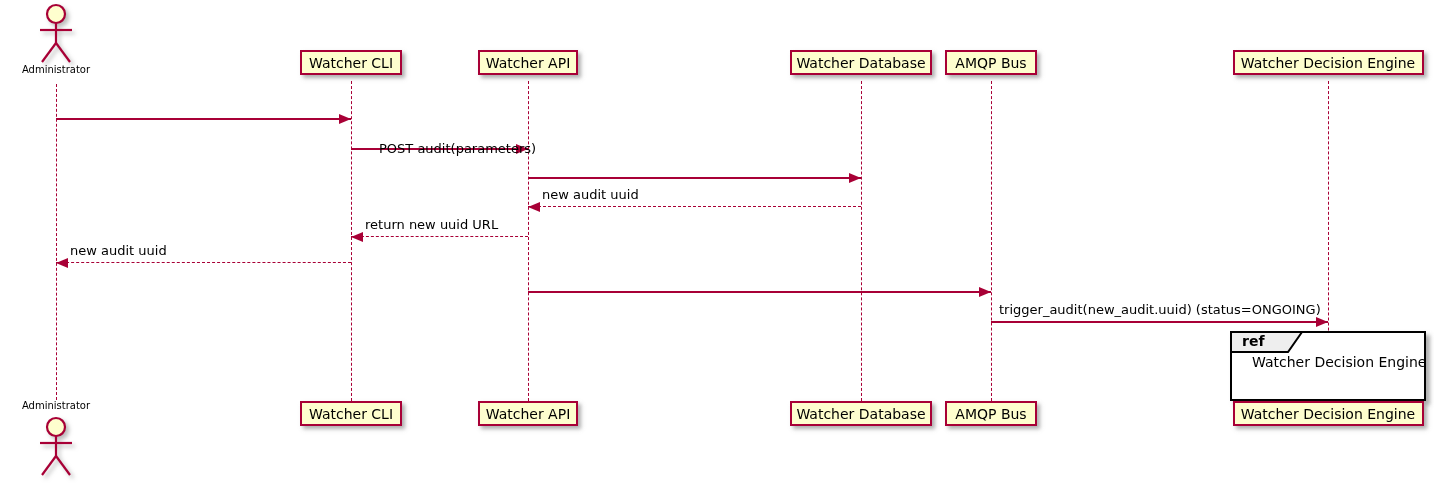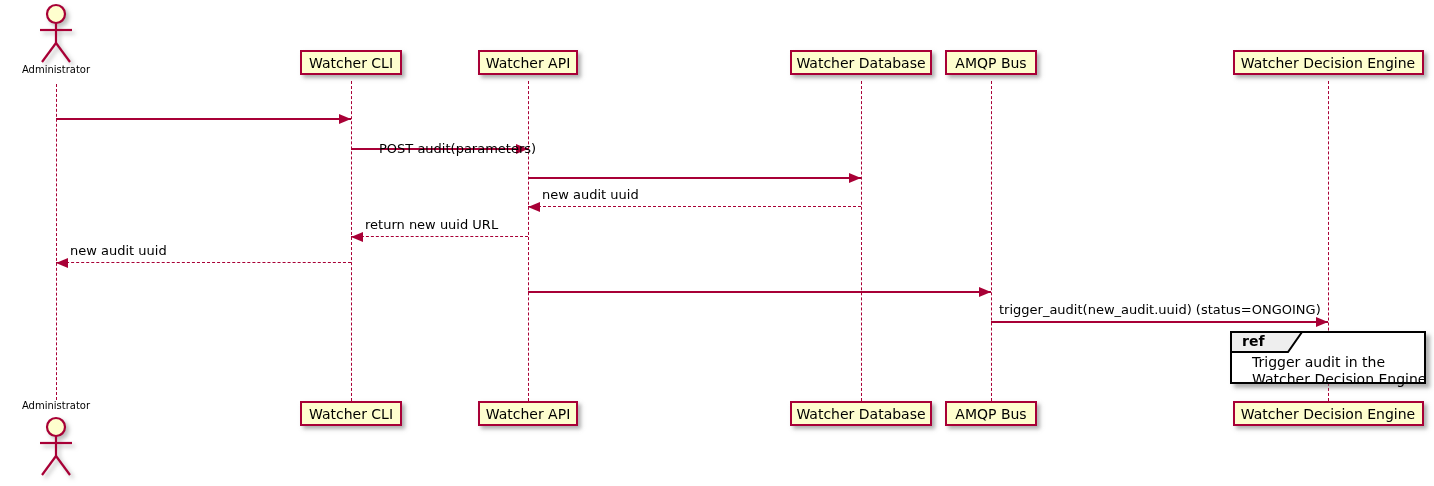--- a/index.html
+++ b/index.html
@@ -95,27 +95,26 @@
     <div class="msg-label" style="left: 70px; top: 243px;">new audit uuid</div>
     <div class="msg-line solid" style="left: 528px; top: 291px; width: 463px;"></div>
     <svg width="12" height="10" viewBox="0 0 12 10" class="arrowhead" style="position: absolute; left: 979px; top: 287px;">
       <polygon points="0,0 12,5 0,10" fill="#A80036"></polygon>
     </svg>
     <div class="msg-line solid" style="left: 991px; top: 321px; width: 337px;"></div>
     <svg width="12" height="10" viewBox="0 0 12 10" class="arrowhead" style="position: absolute; left: 1316px; top: 317px;">
       <polygon points="0,0 12,5 0,10" fill="#A80036"></polygon>
     </svg>
     <div class="msg-label" style="left: 999px; top: 302px;">trigger_audit(new_audit.uuid) (status=ONGOING)</div>
-    <div class="ref-box" style="left: 1230px; top: 331px; width: 196px; height: 53px;">
+    <div class="ref-box" style="left: 1230px; top: 331px; width: 196px; height: 70px;">
       <svg width="74" height="23" class="ref-tab">
         <polygon points="1,1 72,1 58,21 1,21" fill="#EEEEEE" stroke="#000000" stroke-width="2"></polygon>
       </svg>
       <span class="ref-keyword">ref</span>
       <div class="ref-text">
-        <span>Trigger audit in the</span>
         <span>Watcher Decision Engine</span>
       </div>
     </div>
     <div class="pbox" style="left: 300px; top: 50px; width: 102px;">
       <span>Watcher CLI</span>
     </div>
     <div class="pbox" style="left: 300px; top: 401px; width: 102px;">
       <span>Watcher CLI</span>
     </div>
     <div class="pbox" style="left: 478px; top: 50px; width: 100px;">

